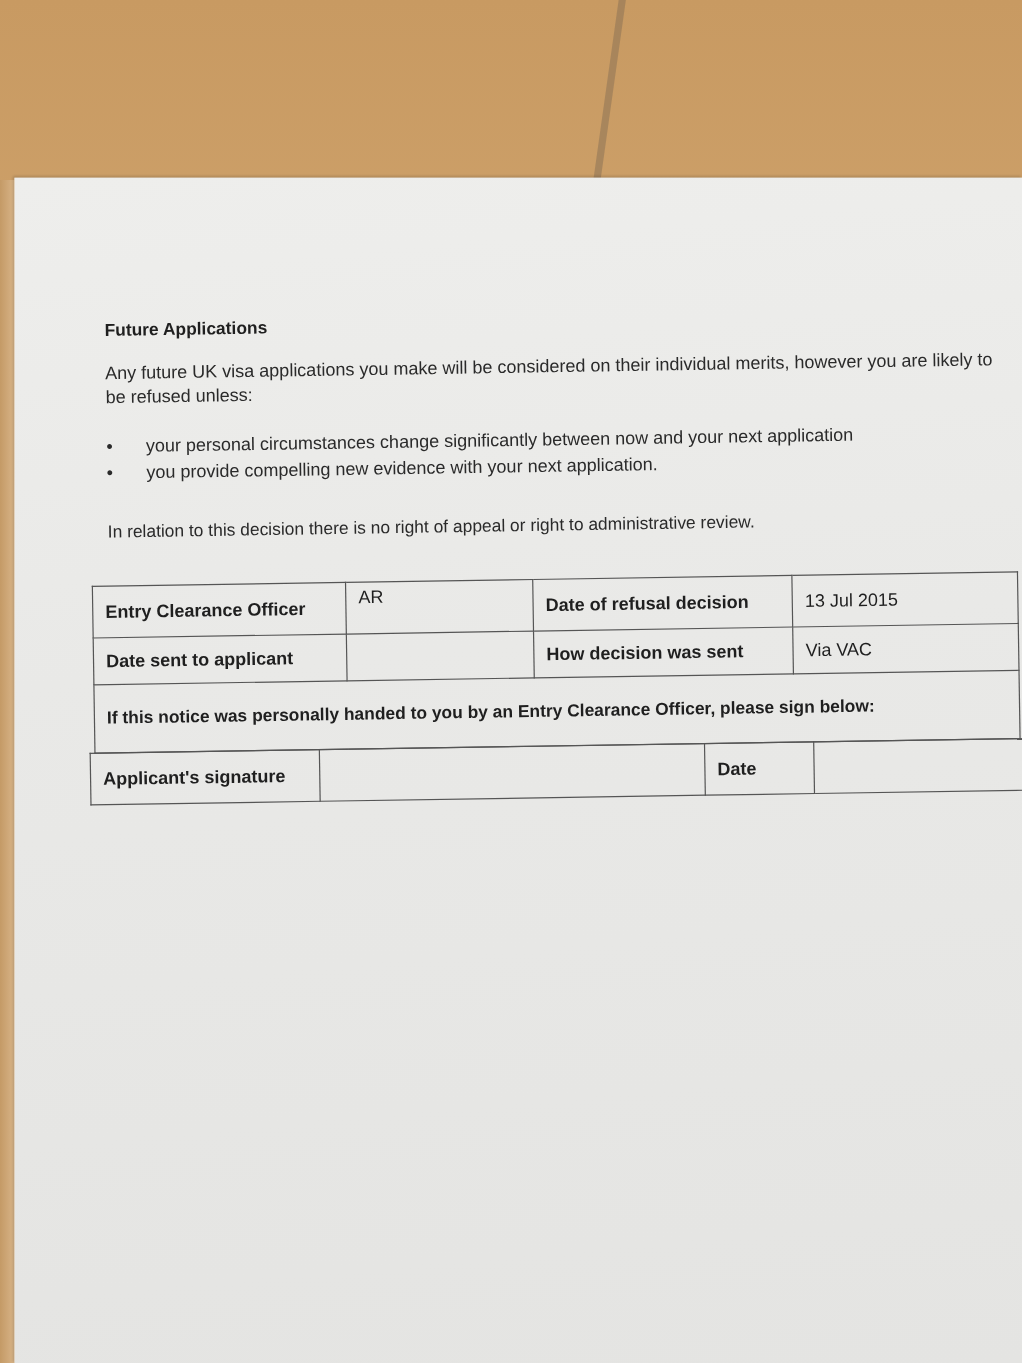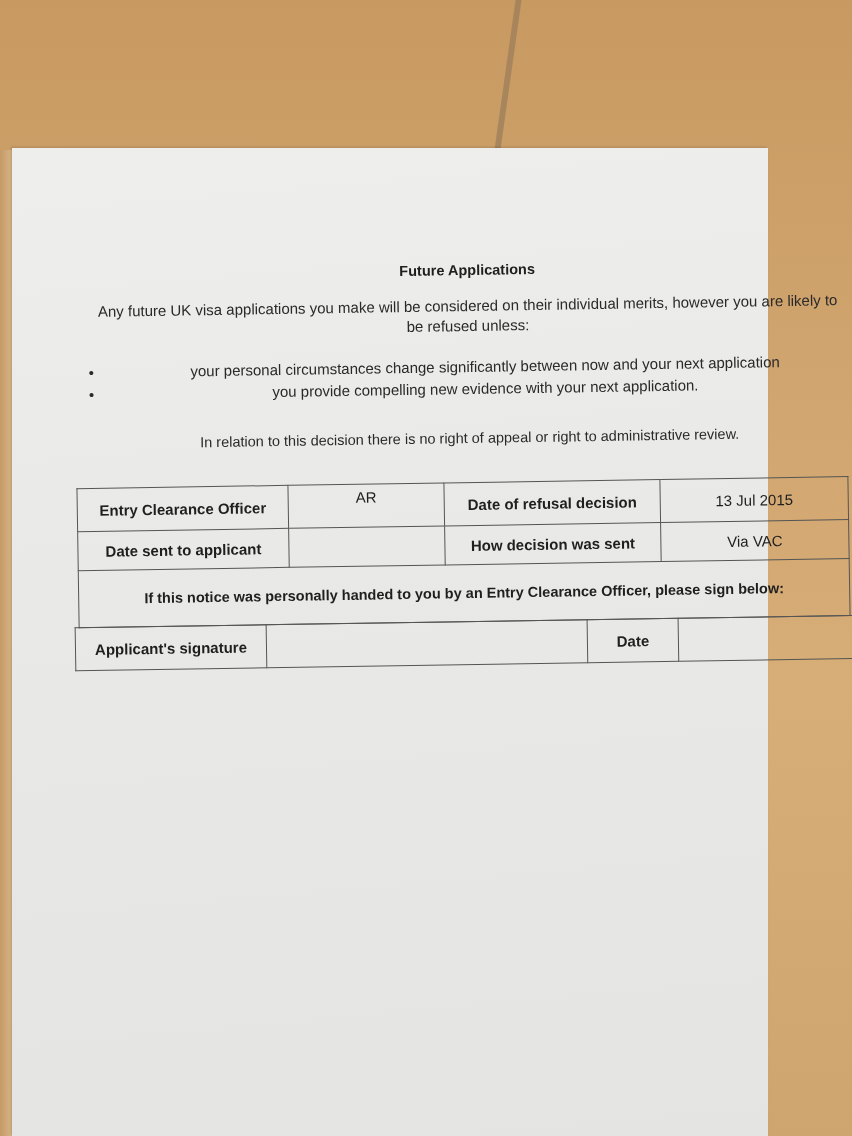--- a/index.html
+++ b/index.html
@@ -10,24 +10,23 @@
   }
   .floor-grout {
     position:absolute; left:505px; top:0; width:6px; height:150px;
     background:#8c7356; opacity:0.55; transform:skewX(-8deg);
   }
   .floor-strip-left {
     position:absolute; left:0; top:150px; width:12px; height:986px;
     background: linear-gradient(90deg,#c49a66,#d8b488);
   }
   .paper {
-    position:absolute; left:12px; top:148px; width:756px; height:988px;
+    position:absolute; left:12px; top:148px; width:840px; height:988px;
     background: linear-gradient(175deg, #eeeeec 0%, #e9e9e7 40%, #e4e4e2 100%);
     box-shadow: -1px -1px 2px rgba(0,0,0,0.15);
-    text-align: center;
   }
   .content {
     position:absolute; left:75px; top:120px; width:760px;
     transform: rotate(-0.9deg); transform-origin: left top;
     color:#222;
   }
   h2 {
     margin:0; font-size:14.5px; font-weight:bold; color:#1f1f1f;
   }
   .para { margin:18px 0 0 0; font-size:15px; line-height:20px; color:#2a2a2a; }

